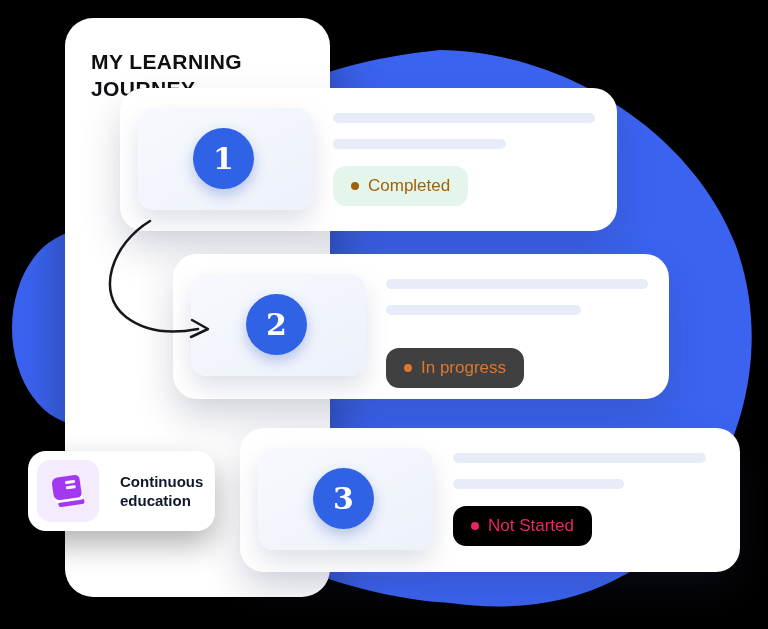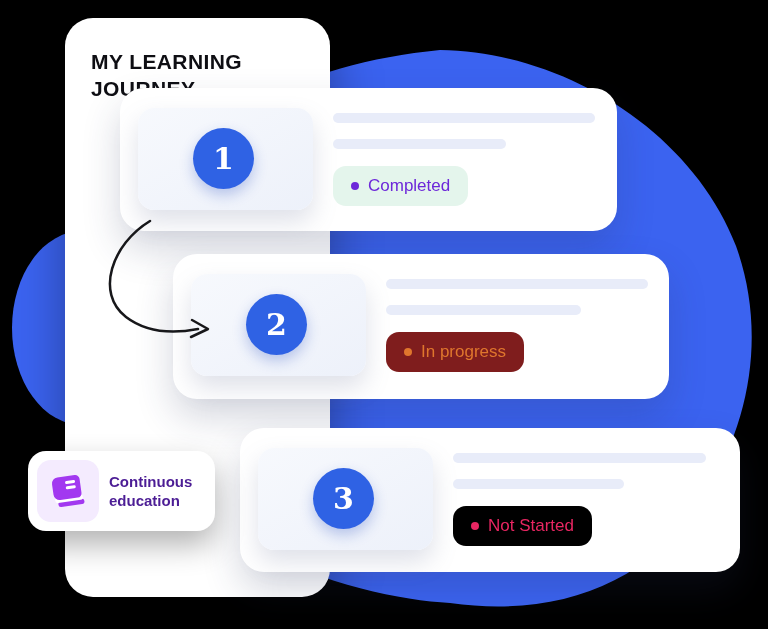--- a/index.html
+++ b/index.html
@@ -41,21 +41,21 @@
 
   
   svg.arrow{position:absolute;left:0;top:0;pointer-events:none;}
 
   
   .edu-card{position:absolute;left:28px;top:451px;width:187px;height:80px;background:#fff;
             border-radius:18px;box-shadow:0 14px 30px rgba(0,0,0,.30);
             display:flex;align-items:center;}
   .edu-tile{width:62px;height:62px;border-radius:14px;margin-left:9px;flex:0 0 auto;
             display:flex;align-items:center;justify-content:center;}
-  .edu-label{margin-left:10px;width:100px;font-size:15px;line-height:19px;font-weight:700;color:#4c1d95;}
+  .edu-label{margin-left:21px;width:100px;font-size:15px;line-height:19px;font-weight:700;color:#0f172a;}
 </style>
 </head>
 <body>
 
 <div class="stage">
 
   <svg class="bg" width="768" height="629" viewBox="0 0 768 629">
     <path d="M440,50 C565,52 692,132 736,246 C763,321 757,412 704,496
              C650,585 556,618 450,603 C380,600 240,565 165,480
              C108,392 110,282 162,196 C216,104 320,62 440,50 Z" fill="#3B63F0"></path>
@@ -65,33 +65,33 @@
   <section class="panel">
     <h1>MY LEARNING JOURNEY</h1>
   </section>
 
   <div class="card card1">
     <div class="tile">
       <div class="num-circle" style="background: rgb(47, 98, 228);">1</div>
     </div>
     <div class="line l1"></div>
     <div class="line l2"></div>
-    <div class="badge" style="color: #6d28d9; background: rgb(228, 245, 236);">
+    <div class="badge" style="color: #a16207; background: rgb(228, 245, 236);">
       <span class="dot"></span>
       <span>Completed</span>
     </div>
   </div>
 
   <div class="card card2">
     <div class="tile">
       <div class="num-circle" style="background: rgb(47, 98, 228);">2</div>
     </div>
     <div class="line l1"></div>
     <div class="line l2"></div>
-    <div class="badge" style="color: rgb(223, 118, 45); background: #7f1d1d;">
+    <div class="badge" style="color: rgb(223, 118, 45); background: #404040; margin-top: 16px;">
       <span class="dot"></span>
       <span>In progress</span>
     </div>
   </div>
 
   <div class="card card3">
     <div class="tile">
       <div class="num-circle" style="background: rgb(47, 98, 228);">3</div>
     </div>
     <div class="line l1"></div>

